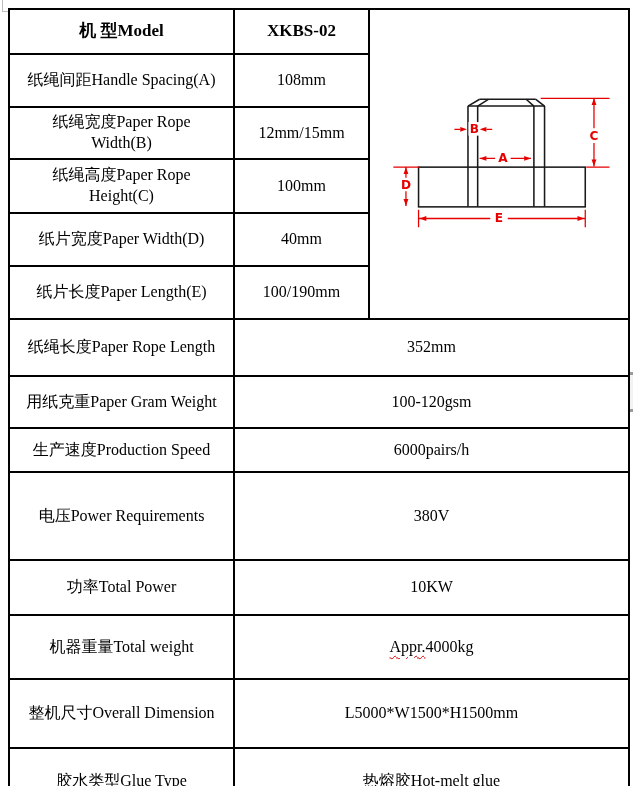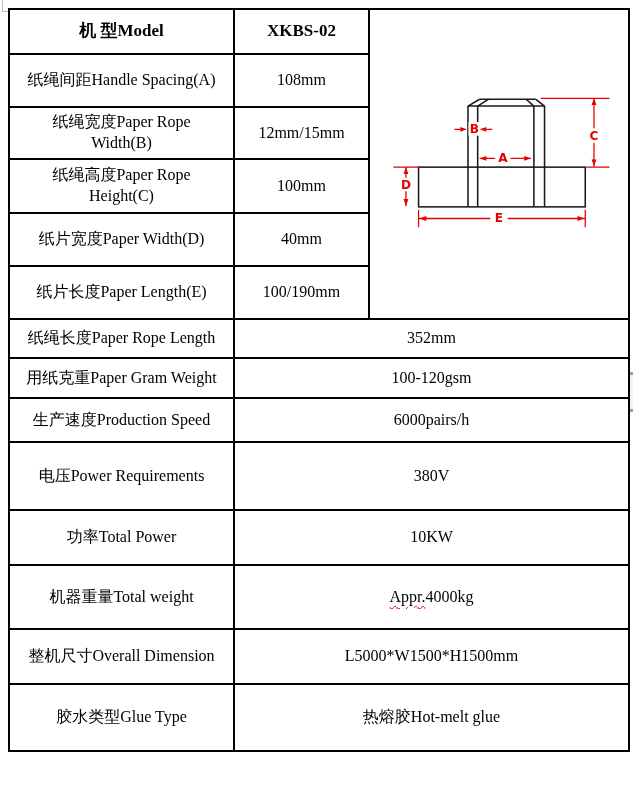--- a/index.html
+++ b/index.html
@@ -12,23 +12,23 @@
     position:absolute;left:8px;top:8px;width:620px;
     border-collapse:collapse;table-layout:fixed;background:#fff;
   }
   table.spec td,table.spec th{
     border:2px solid #000;text-align:center;vertical-align:middle;
     padding:1px 3px;font-size:16px;font-weight:normal;line-height:1.3;
     overflow:hidden;
   }
   table.spec th{font-size:17px;font-weight:bold;}
   tr.r1{height:45px}tr.r2{height:53px}tr.r3{height:52px}tr.r4{height:54px}
-  tr.r5{height:53px}tr.r6{height:53px}tr.r7{height:39px}tr.r8{height:40px}
-  tr.r9{height:44px}tr.r10{height:68px}tr.r11{height:55px}tr.r12{height:64px}
-  tr.r13{height:55px}tr.r14{height:67px}
+  tr.r5{height:53px}tr.r6{height:53px}tr.r7{height:57px}tr.r8{height:52px}
+  tr.r9{height:44px}tr.r10{height:88px}tr.r11{height:55px}tr.r12{height:64px}
+  tr.r13{height:69px}tr.r14{height:67px}
   td.diagram-cell{padding:0;vertical-align:top;}
   td.diagram-cell svg{display:block;width:100%;height:100%;}
   .misspelled{
     text-decoration:underline wavy #d40000;
     text-decoration-thickness:1px;text-underline-offset:3px;
   }
   
   .dim-text{
     font-family:"DejaVu Sans","Liberation Sans",sans-serif;
     font-weight:bold;font-size:12.5px;fill:#e60000;text-anchor:middle;

